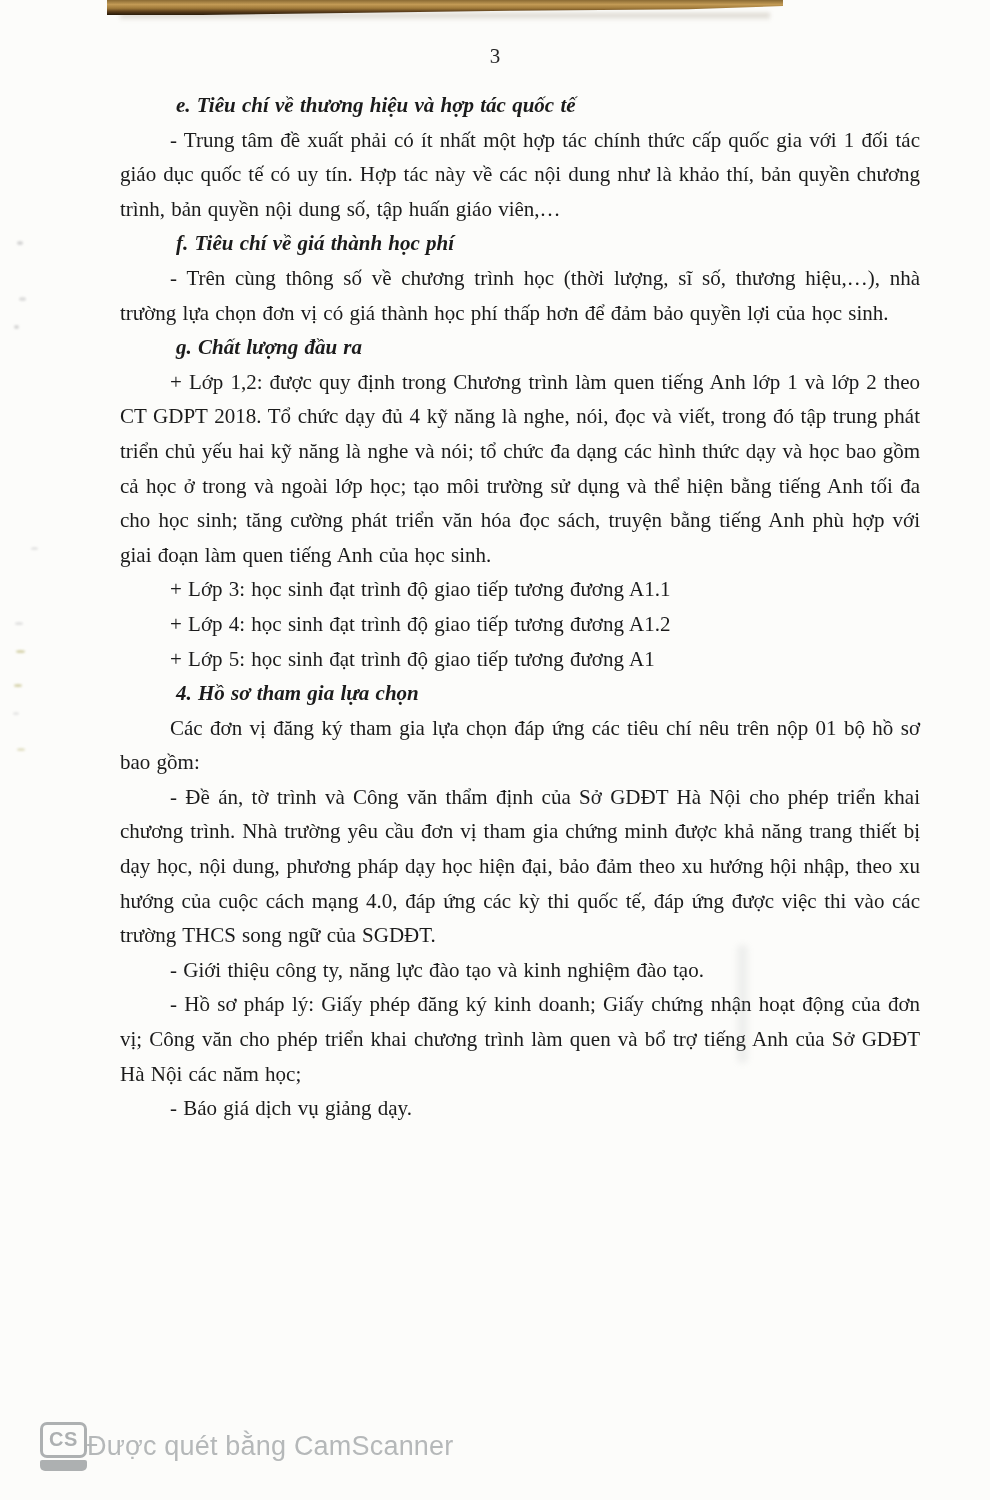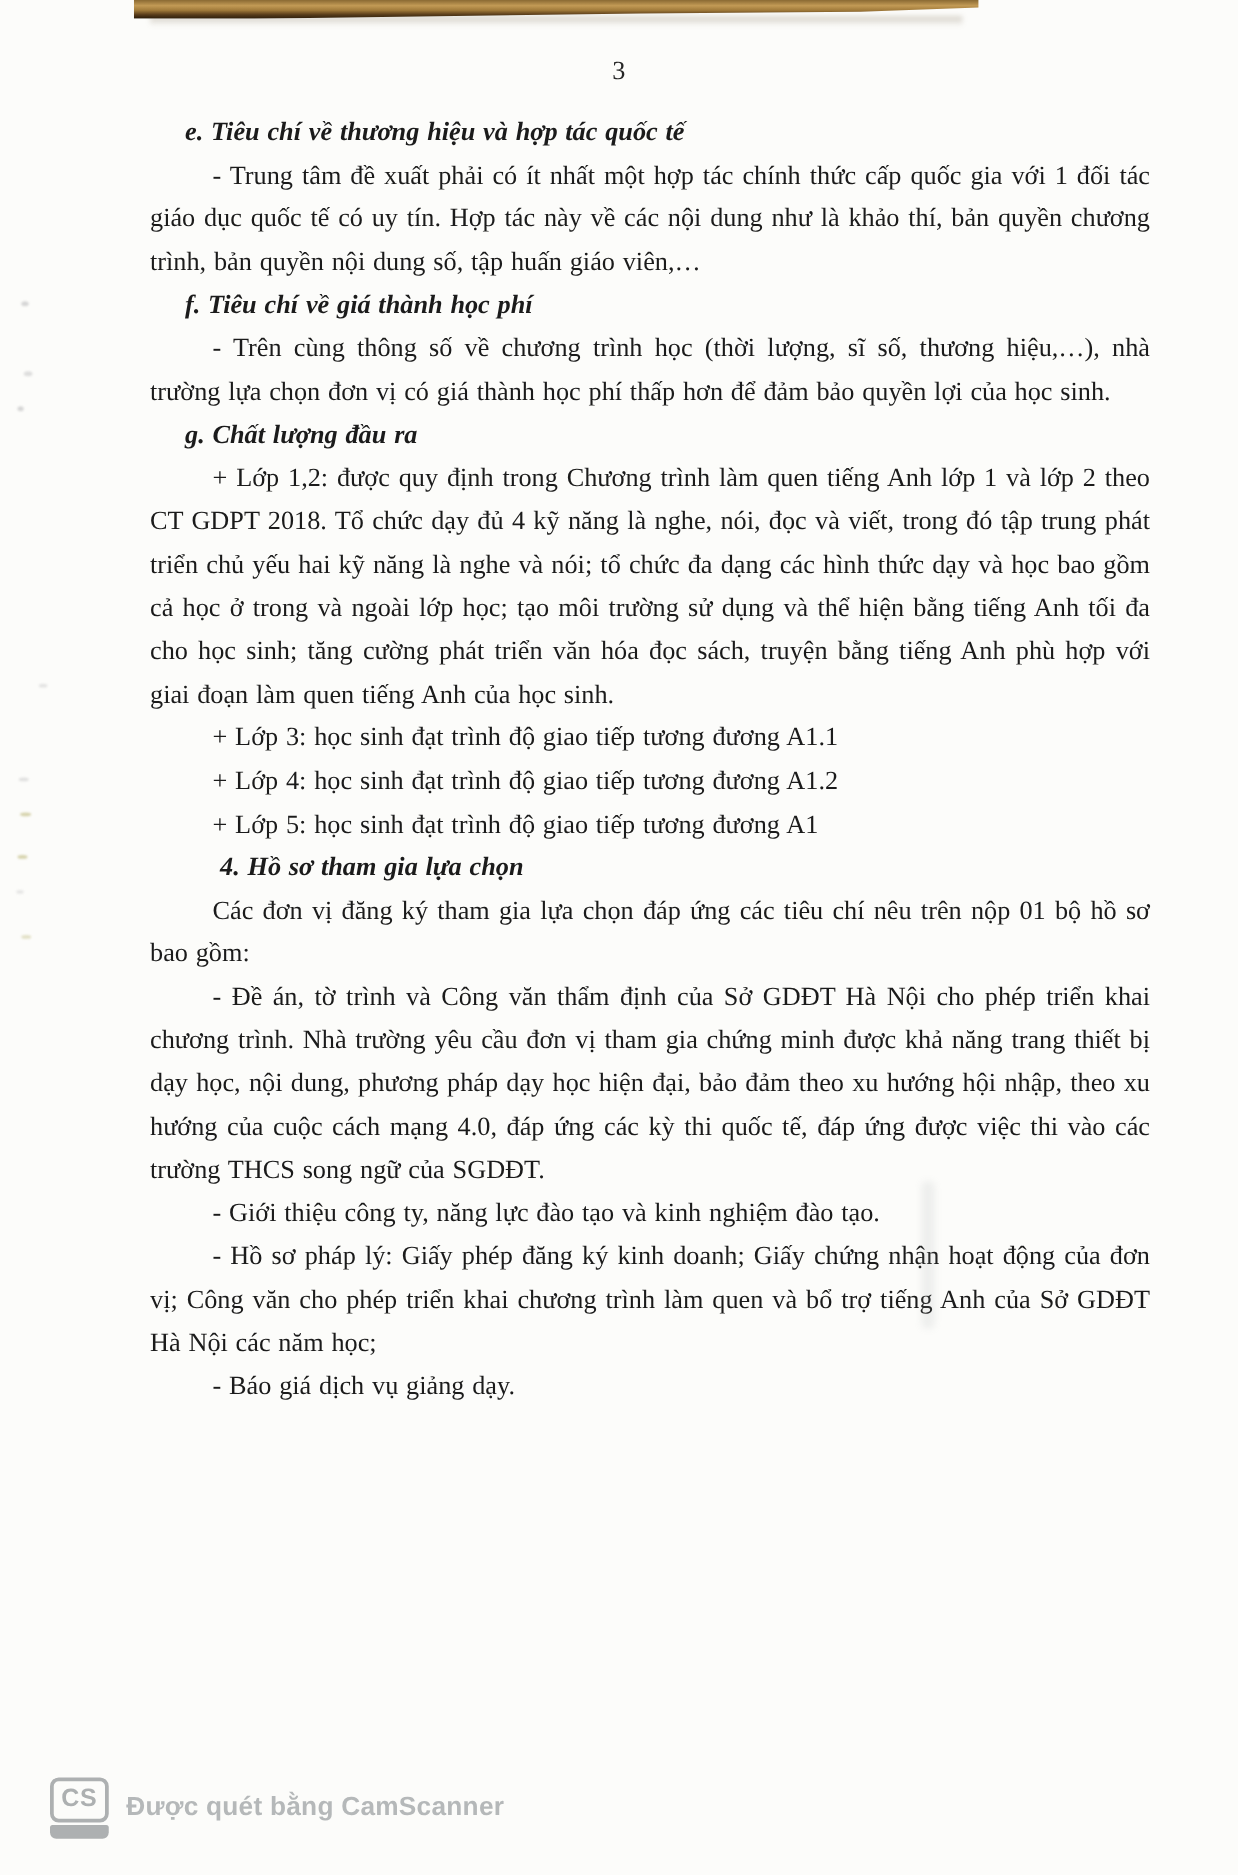--- a/index.html
+++ b/index.html
@@ -33,55 +33,54 @@
 
   .doc {
     position: absolute; left: 120px; top: 88px; width: 800px;
     font-size: 21px; line-height: 34.6px;
     color: #1d1d1d; text-align: justify;
     word-spacing: 1px;
     filter: blur(0.32px) contrast(1.02);
   }
   .block { margin: 0; }
   .paragraph { text-indent: 50px; }
-  .heading-italic { font-weight: bold; font-style: italic; margin-left: 28px; text-align: left; }
+  .heading-italic { font-weight: bold; font-style: italic; margin-left: 56px; text-align: left; }
   .heading-bold { font-weight: bold; margin-left: 56px; text-align: left; font-style: italic; }
 
   
   .speck {
     position: absolute; background: #8f8f92; border-radius: 50%;
     opacity: 0.35; filter: blur(1px);
   }
   .speck.olive { background: #a8a14e; opacity: 0.45; }
   .smudge {
     position: absolute; background: #9aa0a2; opacity: 0.14;
     filter: blur(3px); border-radius: 4px;
   }
 
   
   .footer {
     position: absolute; left: 40px; top: 1420px; height: 52px;
-    display: flex; align-items: center; gap: 14px;
+    display: flex; align-items: center; gap: 0;
   }
   .cs-icon { width: 47px; display: flex; flex-direction: column; align-items: stretch; }
   .cs-box {
     height: 36px; border: 3.5px solid #adb0b1; border-radius: 7px;
     display: flex; align-items: center; justify-content: center;
     font-family: "Liberation Sans", sans-serif;
     font-weight: bold; font-size: 20px; color: #adb0b1; letter-spacing: 0.5px;
   }
   .cs-base {
     height: 11px; margin-top: 2px; background: #adb0b1;
     border-radius: 2px 2px 5px 5px;
   }
   .footer-text {
     font-family: "Liberation Sans", sans-serif;
-    font-size: 21px; color: #b5b8b9; letter-spacing: 0.2px;
+    font-size: 27px; color: #b5b8b9; letter-spacing: 0.2px;
     white-space: nowrap;
-    font-weight: bold;
   }
 </style>
 </head>
 <body>
 
 <div class="scan-band"></div>
 <div class="scan-band-shadow"></div>
 
 <div class="page-number">3</div>
 

